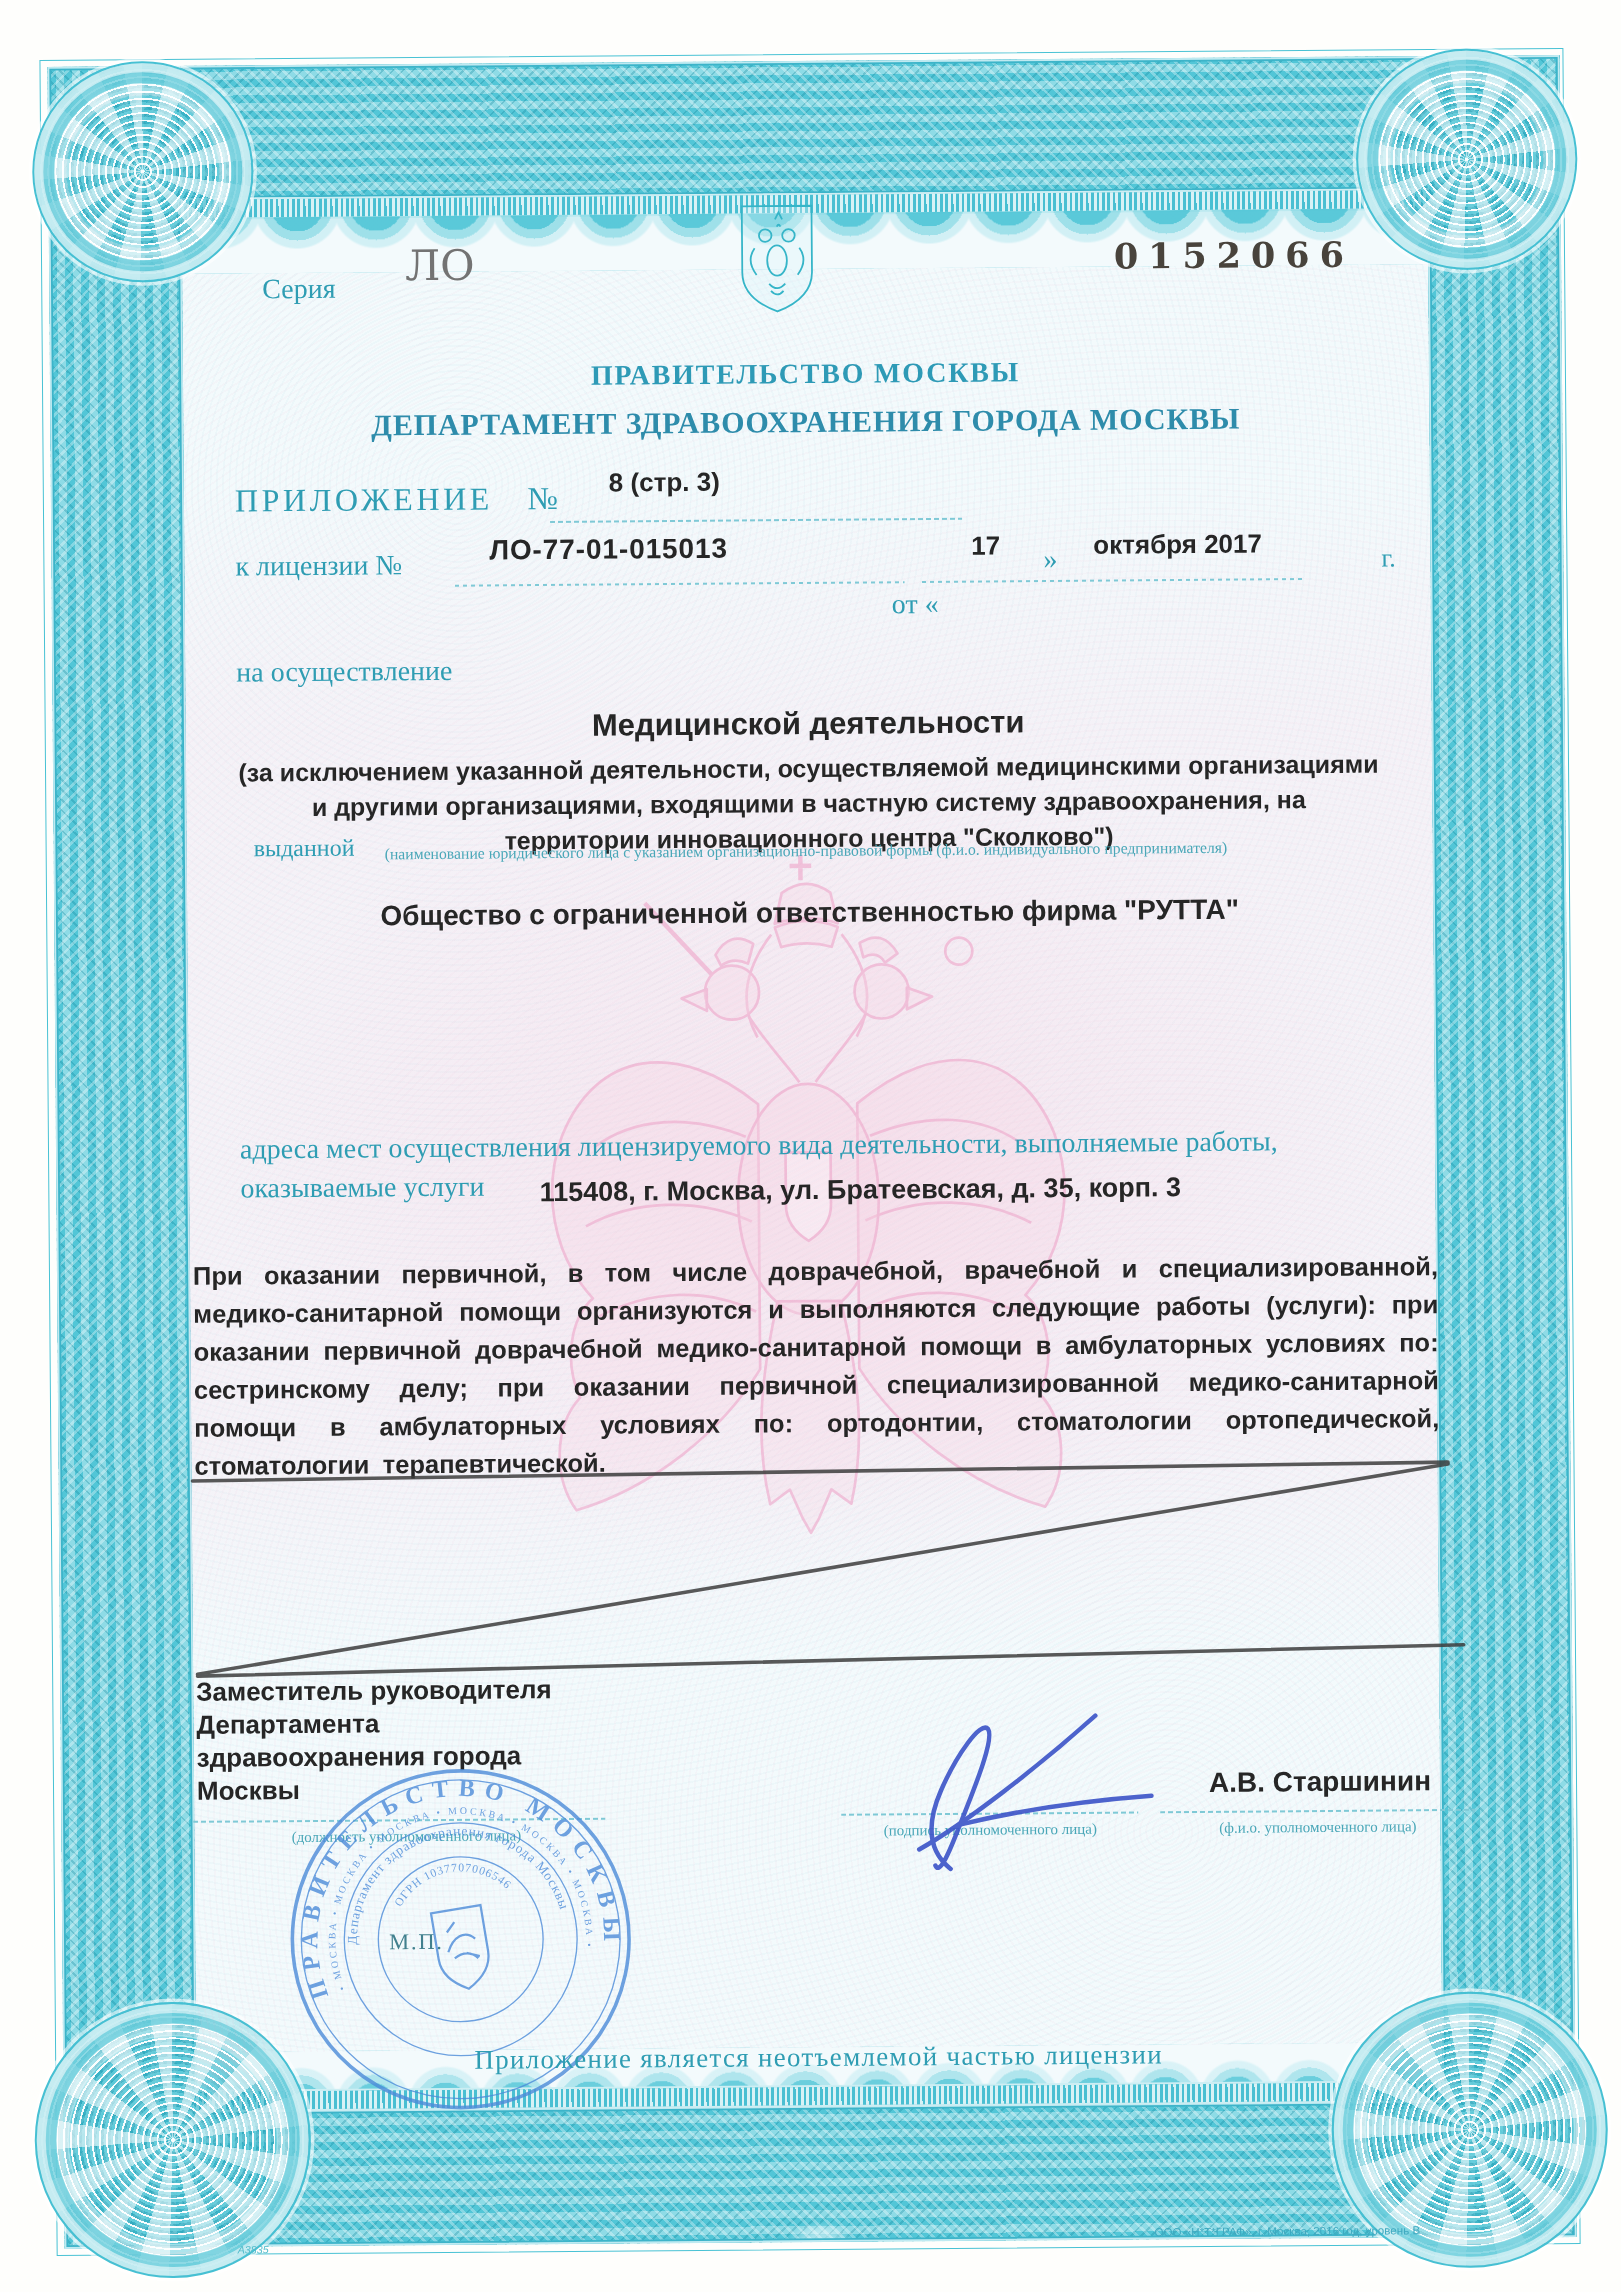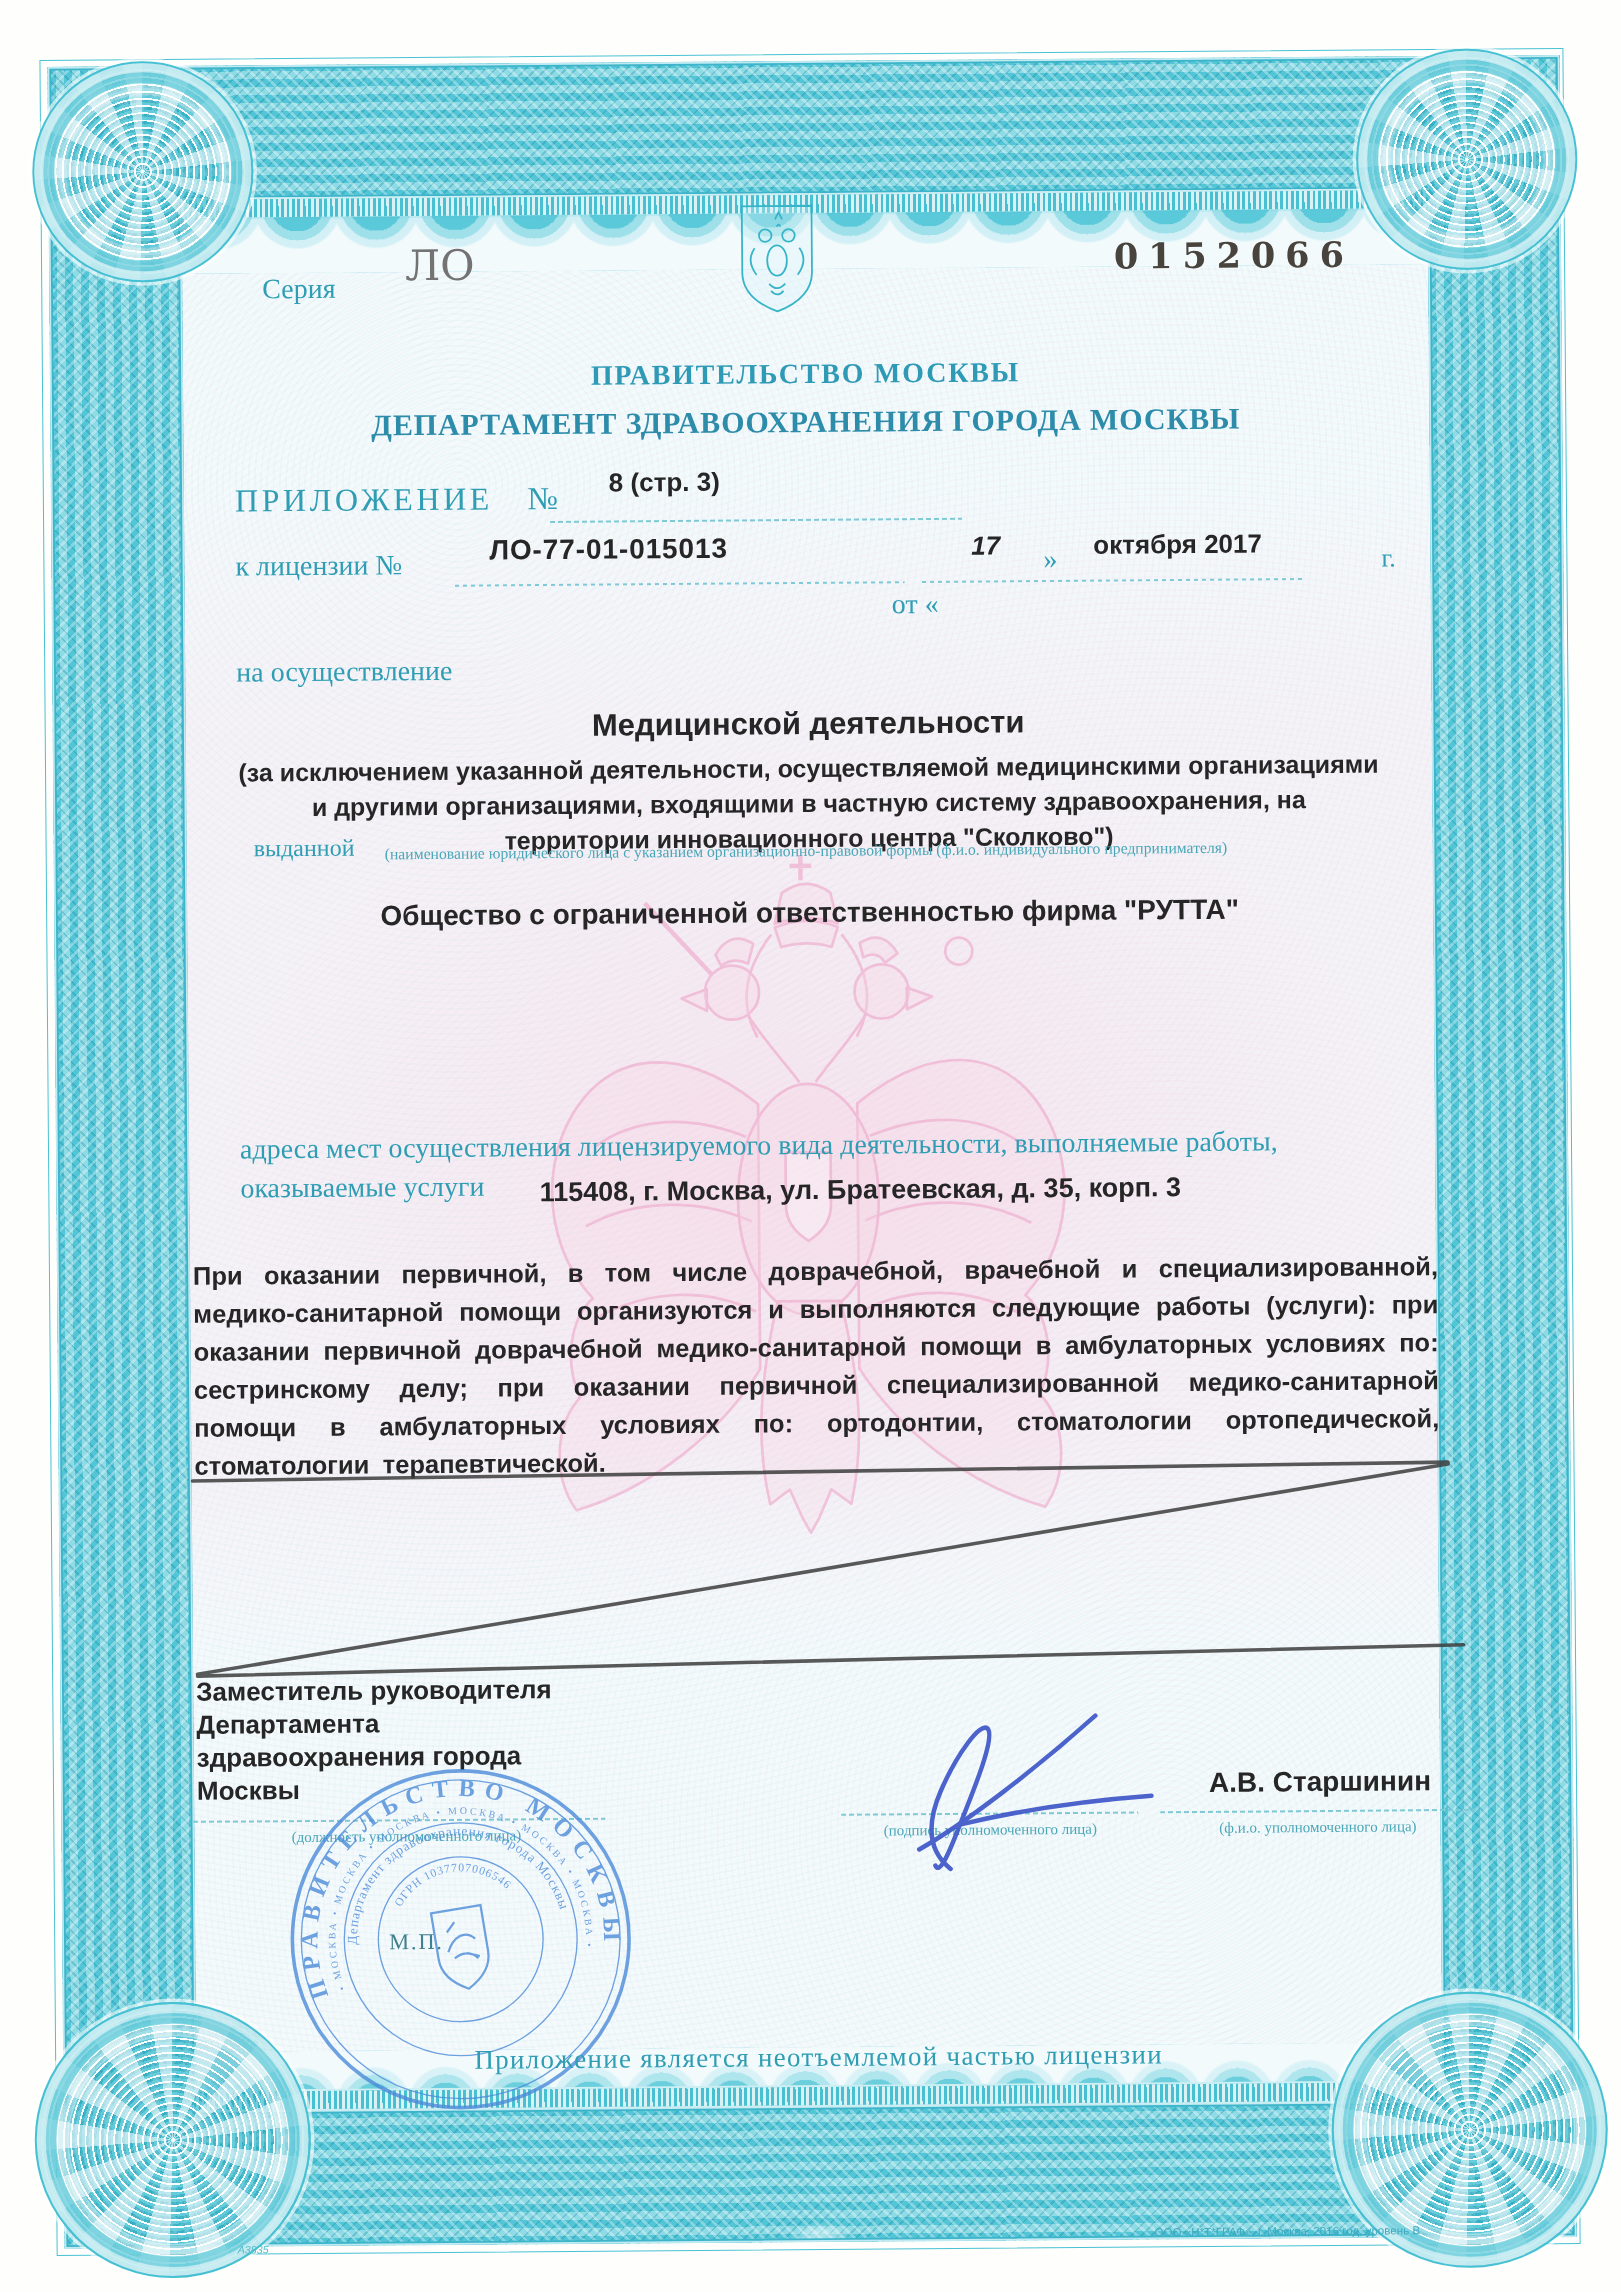--- a/index.html
+++ b/index.html
@@ -85,21 +85,21 @@
   .header2{left:188px;top:405px;width:1247px;font-size:30px;font-weight:bold;color:#2e8cab;letter-spacing:0.9px;}
 
   .annex-label{left:240px;top:478px;font-size:32px;letter-spacing:3.6px;word-spacing:23px;}
   .annex-value{left:614px;top:466px;font-size:26px;}
   .annex-dot{left:555px;top:519px;width:412px;}
 
   .lic-label{left:240px;top:546px;font-size:28px;}
   .lic-value{left:494px;top:532px;font-size:28px;letter-spacing:0.9px;}
   .lic-dot{left:459px;top:582px;width:450px;}
   .lic-from{left:896px;top:545px;font-size:28px;margin-top:44px;}
-  .lic-day{left:976px;top:532px;font-size:26px;font-style:italic;}
+  .lic-day{left:976px;top:532px;font-size:26px;}
   .lic-close{left:1048px;top:545px;font-size:28px;}
   .date-dot{left:926px;top:582px;width:383px;}
   .lic-month{left:1098px;top:532px;font-size:26px;}
   .lic-g{left:1386px;top:548px;font-size:26px;}
 
   .act-label{left:240px;top:652px;font-size:28px;}
   .act-title{left:188px;top:706px;width:1247px;font-size:31px;}
   .act-note{left:188px;top:751px;width:1247px;font-size:25px;line-height:35px;}
 
   .issued-label{left:240px;top:831px;font-size:24px;margin-left:16px;}

